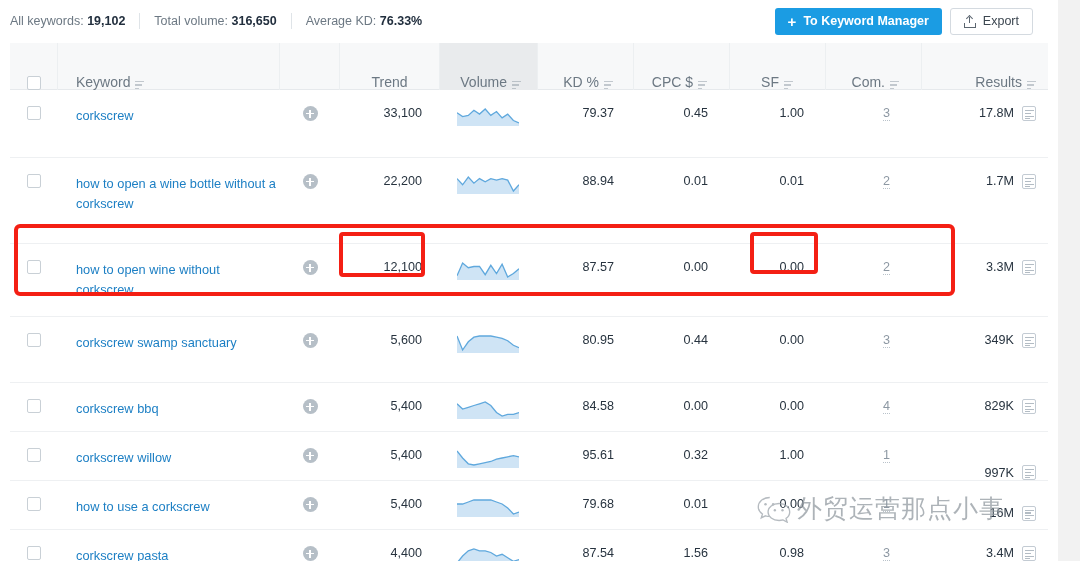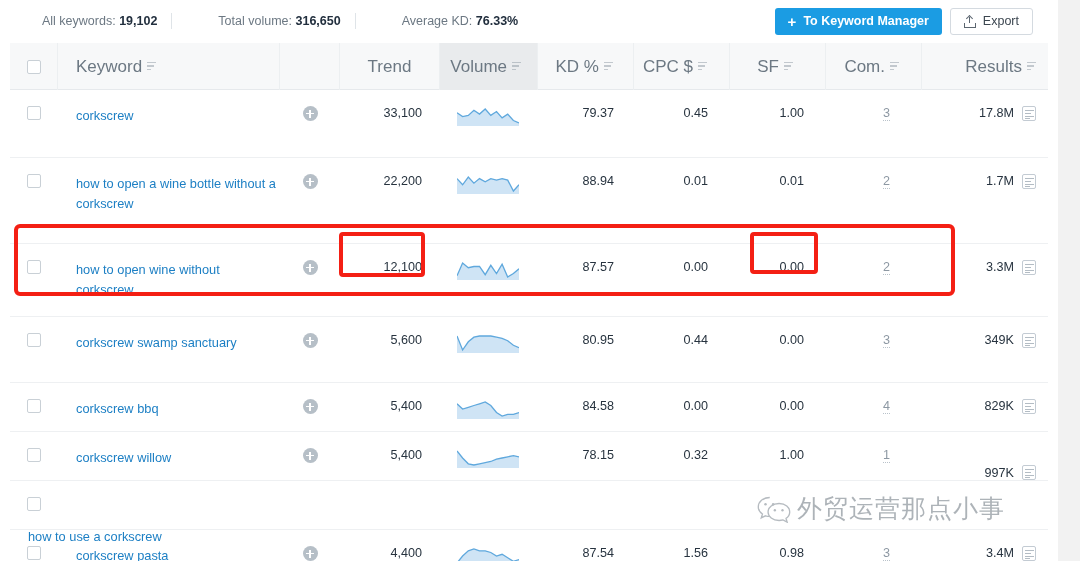--- a/index.html
+++ b/index.html
@@ -32,21 +32,21 @@
     align-items: center;
   }
   #summary {
     display: flex;
     align-items: center;
     margin-left: 10px;
     font-size: 12.5px;
     color: #4f5a66;
     white-space: nowrap;
   }
-  .stat { padding: 0 14px; margin-left: 32px; }
+  .stat { padding: 0 14px; }
   .stat:first-child { padding-left: 0; }
   .stat .lbl { color: #6c7883; }
   .stat .val { color: #222f3e; font-weight: bold; }
   .vdiv {
     width: 1px; height: 16px;
     background: #dfe4e8;
   }
   #topactions {
     position: absolute;
     right: 25px; top: 0;
@@ -103,22 +103,22 @@
     background: #ffffff;
   }
   #thead {
     display: flex;
     background: #f7f8f9;
     border-bottom: 1px solid #e6e9ec;
     height: 47px;
   }
   #thead .cell {
     display: flex;
-    align-items: center;
-    font-size: 17px;
+    align-items: flex-end;
+    font-size: 14px;
     color: #6c7883;
     border-right: 1px solid #eceff1;
     height: 47px;
   }
   #thead .cell:last-child { border-right: none; }
   #thead .cell.active { background: #e9ebed; }
   .sort-ico {
     display: inline-block;
     width: 9px; height: 9px;
     margin-left: 5px;
@@ -515,37 +515,37 @@
             <div class="cell c-add" style="justify-content:center">
               <span class="plus-circle"></span>
             </div>
             <div class="cell c-vol" style="justify-content:flex-end">5,400</div>
             <div class="cell c-trend" style="justify-content:center">
               <svg class="spark" viewBox="0 0 62 20" preserveAspectRatio="none">
                 <path d="M0.0 3.0 L5.6 10.0 L11.3 15.8 L16.9 17.0 L22.5 15.8 L28.2 14.7 L33.8 13.5 L39.5 11.2 L45.1 10.0 L50.7 8.8 L56.4 7.7 L62.0 8.8 L62 20 L0 20 Z" fill="#cfe4f5"></path>
                 <path d="M0.0 3.0 L5.6 10.0 L11.3 15.8 L16.9 17.0 L22.5 15.8 L28.2 14.7 L33.8 13.5 L39.5 11.2 L45.1 10.0 L50.7 8.8 L56.4 7.7 L62.0 8.8" fill="none" stroke="#5fa8dd" stroke-width="1.3"></path>
               </svg>
             </div>
-            <div class="cell c-kd" style="justify-content:flex-end">78.15</div>
+            <div class="cell c-kd" style="justify-content:flex-end">95.61</div>
             <div class="cell c-cpc" style="justify-content:flex-end">0.32</div>
             <div class="cell c-com" style="justify-content:flex-end">1.00</div>
             <div class="cell c-sf" style="justify-content:flex-end">
               <span class="sf-val">1</span>
             </div>
             <div class="cell c-res" style="justify-content:flex-end;align-items:flex-end">
               <span>997K</span>
               <span class="res-ico">
                 <i></i>
                 <i></i>
                 <i></i>
                 <i></i>
               </span>
             </div>
           </div>
-          <div class="row" style="height: 49px; flex-direction: column;">
+          <div class="row" style="height: 49px;">
             <div class="cell c-chk" style="justify-content:center">
               <span class="chkbox"></span>
             </div>
             <div class="cell c-kw">
               <a class="kw-link">how to use a corkscrew</a>
             </div>
             <div class="cell c-add" style="justify-content:center">
               <span class="plus-circle"></span>
             </div>
             <div class="cell c-vol" style="justify-content:flex-end">5,400</div>

